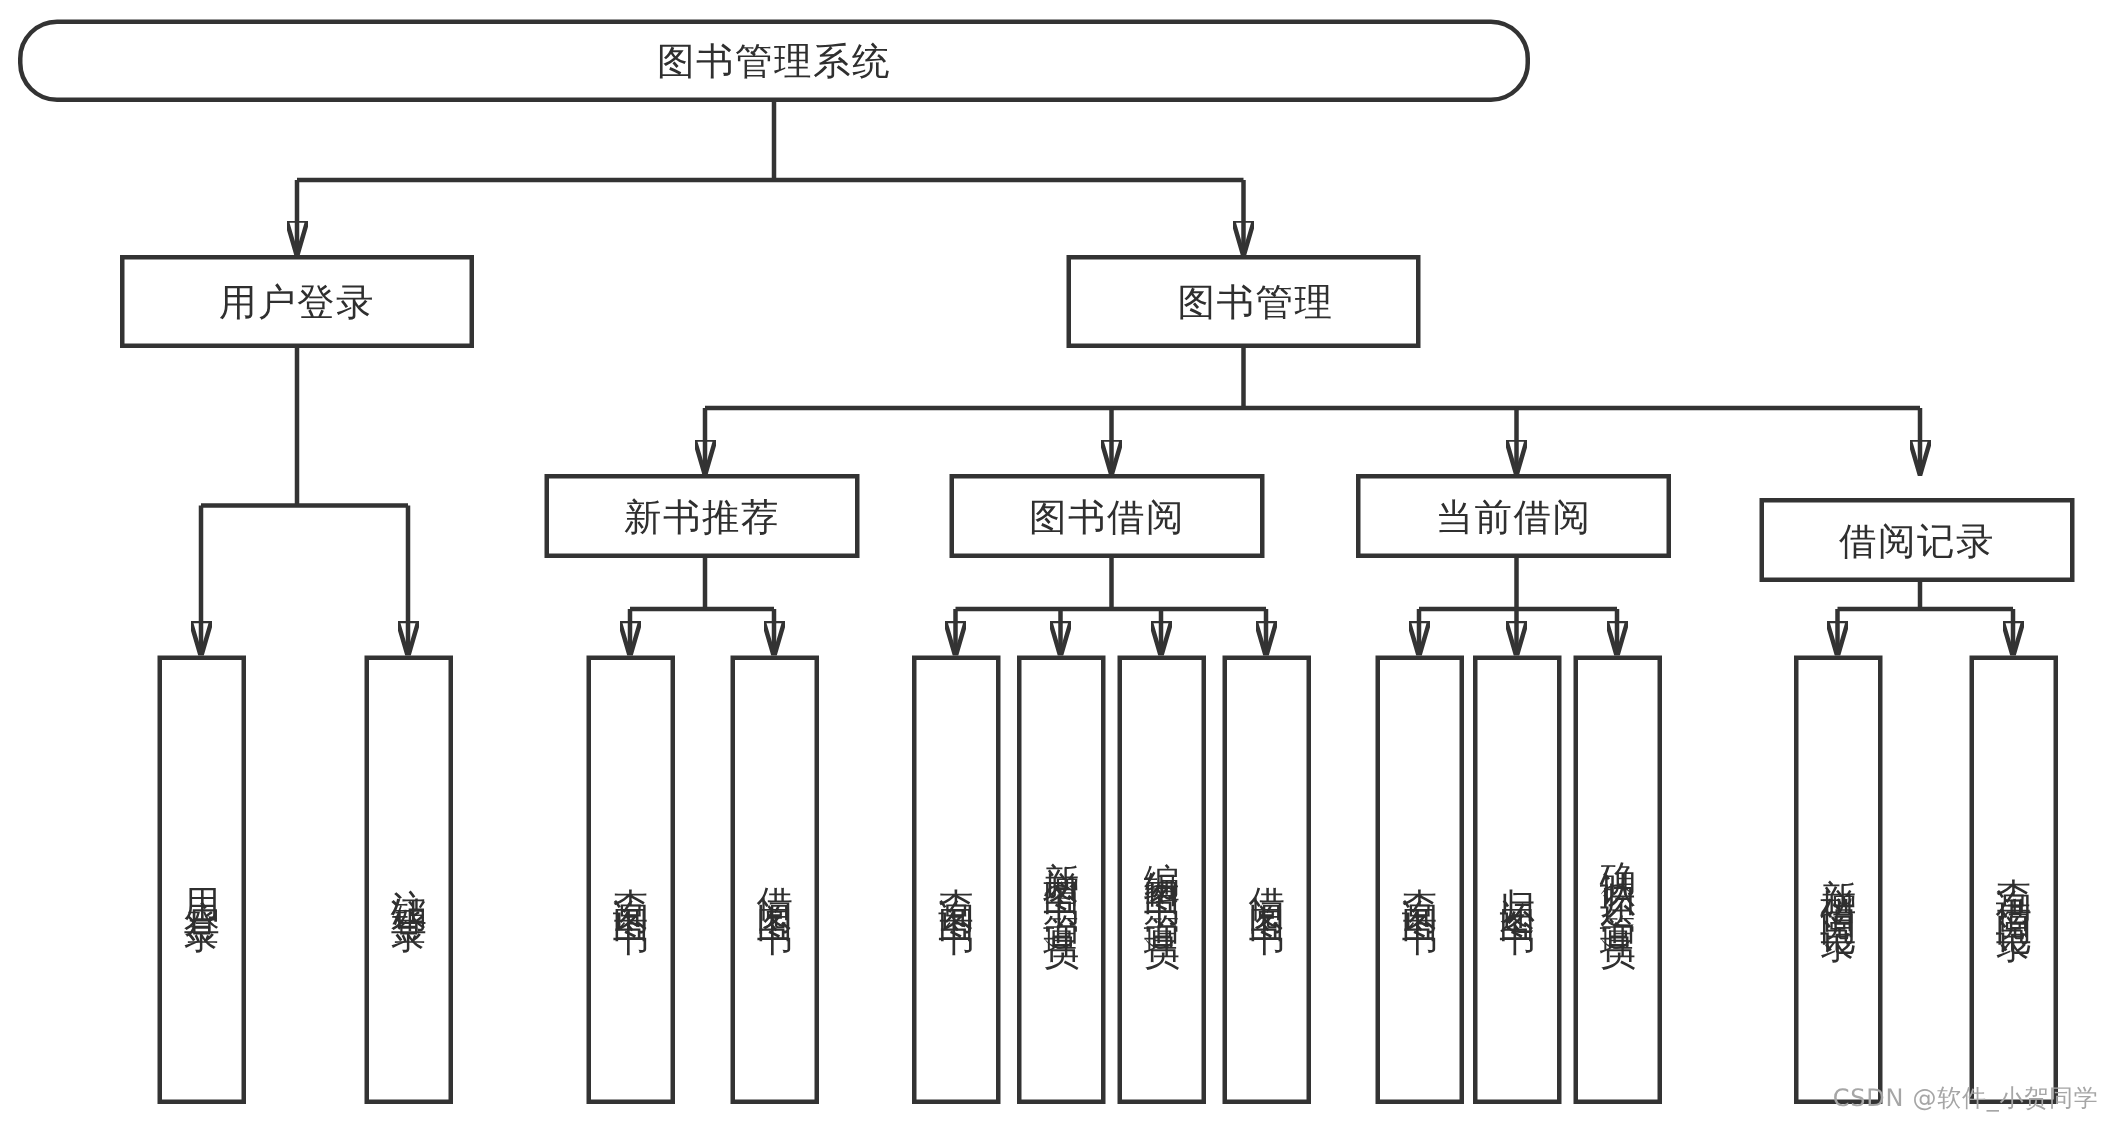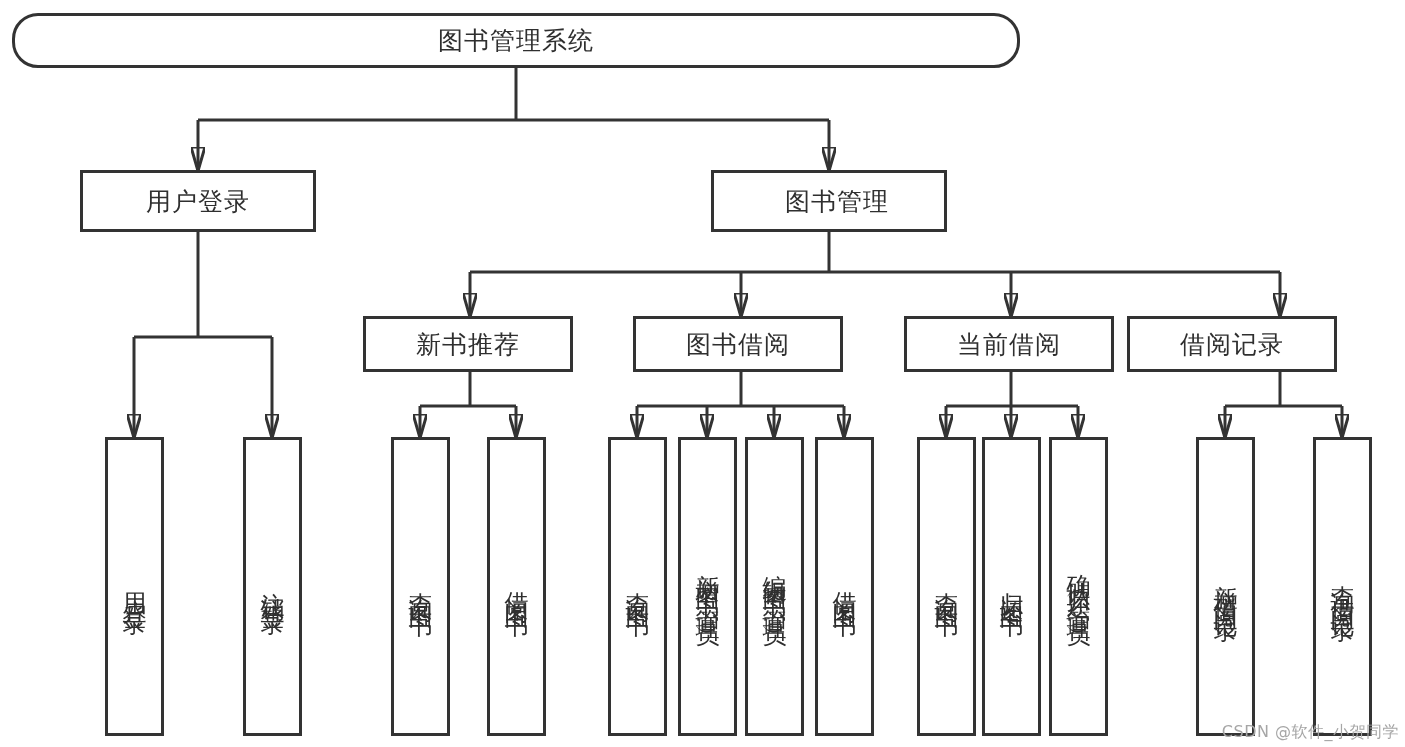--- a/index.html
+++ b/index.html
@@ -43,21 +43,21 @@
     white-space: nowrap;
   }
   .node-root   { left: 12px;   top: 13px;  width: 1008px; height: 55px; border-radius: 26px; }
   .node-l2     { top: 170px; width: 236px; height: 62px; }
   .node-l2.p1  { left: 80px;  }
   .node-l2.p2  { left: 711px; padding-left: 16px; }
   .node-l3     { top: 316px; width: 210px; height: 56px; }
   .node-l3.g1  { left: 363px;  }
   .node-l3.g2  { left: 633px; text-align: right;  }
   .node-l3.g3  { left: 904px;  }
-  .node-l3.g4  { left: 1127px; }
+  .node-l3.g4  { left: 1173px; margin-top: 16px; }
   .leaf {
     top: 437px;
     width: 59px;
     height: 299px;
     writing-mode: vertical-rl;
     text-orientation: mixed;
     font-size: 24px;
     letter-spacing: 7px;
     line-height: 1;
   }

